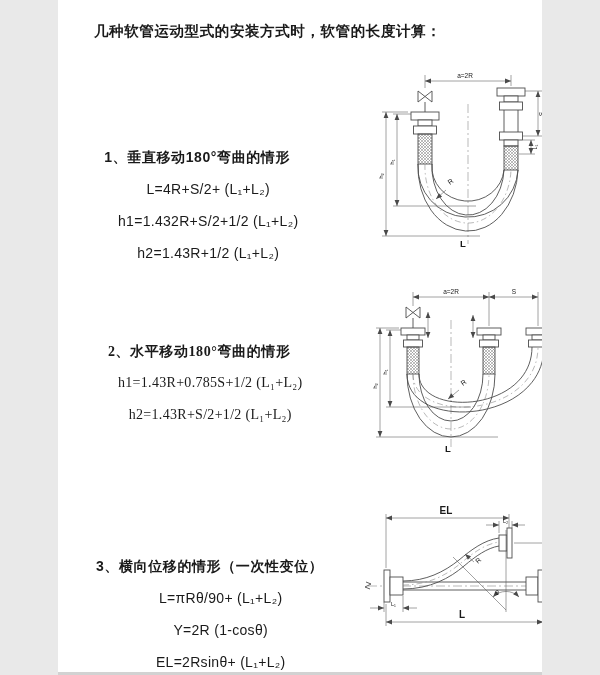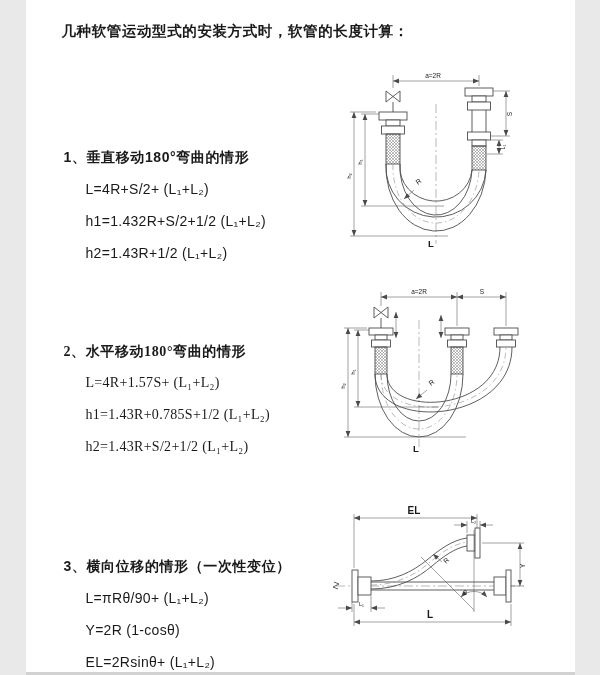--- a/index.html
+++ b/index.html
@@ -1,19 +1,19 @@
 <!DOCTYPE html>
 <html><head>
 <meta charset="utf-8">
 <style>
   html,body{margin:0;padding:0;background:#e9e9e9;}
   .page{
-    position:relative;width:549px;height:675px;background:#ffffff;
+    position:relative;width:484px;height:675px;background:#ffffff;
     font-family:"Liberation Sans","DejaVu Sans",sans-serif;color:#1a1a1a;
-    overflow:hidden;margin:0 auto;
+    overflow:hidden;margin:0 auto;text-align:center;
   }
   .title{
     position:absolute;left:36px;top:22px;font-size:14.5px;font-weight:700;
     letter-spacing:0.6px;white-space:nowrap;
   }
   .sec{position:absolute;left:38px;margin-top:48px;}
   .sec-heading{font-size:14px;font-weight:700;letter-spacing:0.6px;margin:0 0 6px 0;white-space:nowrap;}
   .formula{font-size:14px;font-weight:500;margin-left:22px;line-height:32px;white-space:nowrap;letter-spacing:0.3px;}
   .diag{position:absolute;}
   
@@ -122,21 +122,20 @@
       <line class="dim" x1="29" y1="48" x2="29" y2="140" marker-start="url(#a1)" marker-end="url(#a1)"></line>
       <line class="dim" x1="25" y1="140" x2="108" y2="140"></line>
       <text class="lbl" x="26" y="96" font-size="6" text-anchor="middle" transform="rotate(-90 26 96)">h₁</text>
     </g>
 
     <text class="lbl" x="95" y="181" font-size="9.5" text-anchor="middle" font-weight="bold">L</text>
   </svg>
 
   <div class="sec" style="top:295px;font-family:Liberation Serif, serif;">
     <div class="sec-heading">2、水平移动180°弯曲的情形</div>
-    <div class="formula">L=4R+1.57S+ (L₁+L₂)</div>
     <div class="formula">h1=1.43R+0.785S+1/2 (L₁+L₂)</div>
     <div class="formula">h2=1.43R+S/2+1/2 (L₁+L₂)</div>
   </div>
 
   <svg class="diag" style="left:308px;top:282px;" width="292" height="180" viewBox="0 0 292 180">
     <defs>
       <marker id="a2" viewBox="0 0 10 10" refX="10" refY="5" markerWidth="8" markerHeight="6" orient="auto-start-reverse" markerUnits="userSpaceOnUse">
         <path d="M0,1 L10,5 L0,9 Z" fill="#4a4a4a"></path>
       </marker>
       <pattern id="b2" width="3" height="3" patternUnits="userSpaceOnUse">

